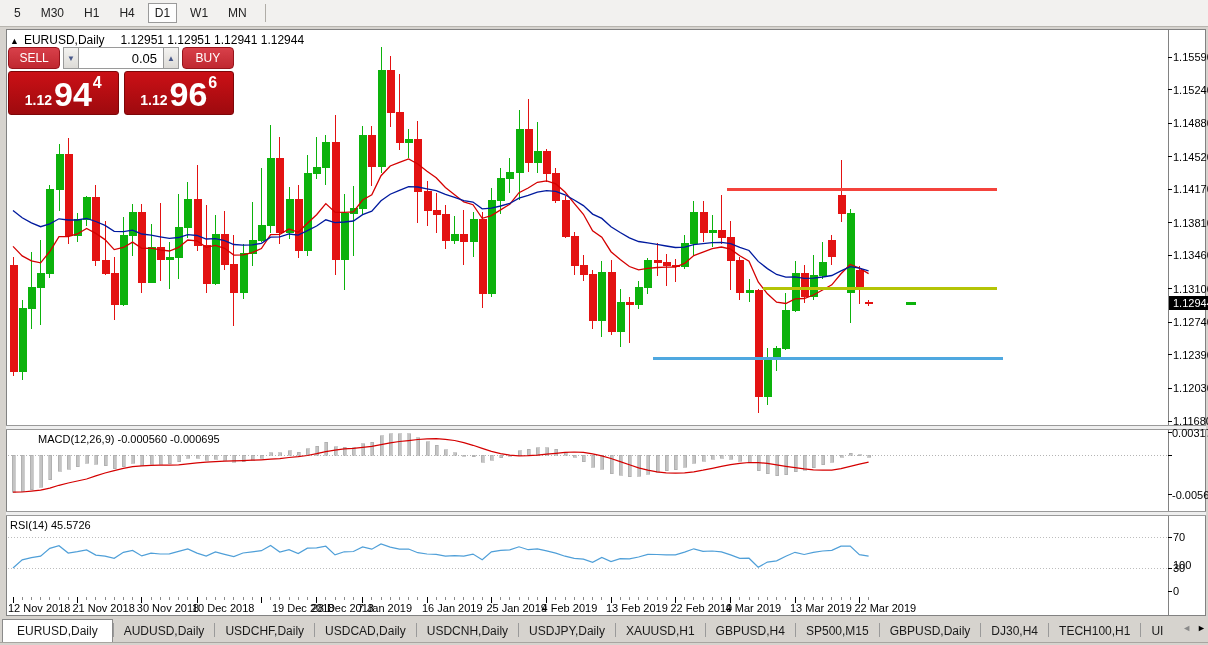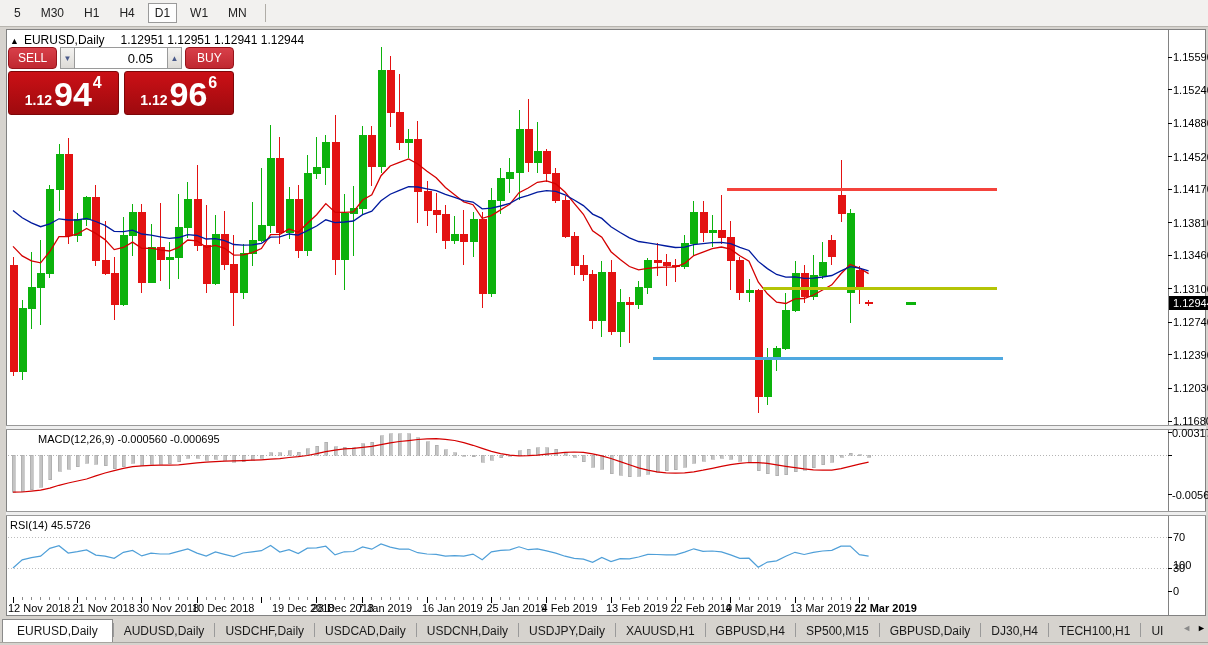--- a/index.html
+++ b/index.html
@@ -19,21 +19,21 @@
   .title-row .arrow{font-size:9px;margin-right:5px;}
   .title-row .vals{margin-left:16px;}
   
   .trade-panel{position:absolute;left:8px;top:47px;width:226px;z-index:4;}
   .tp-row1{display:flex;height:22px;}
   .btn-sell,.btn-buy{width:54px;background:linear-gradient(#d8404a,#c02830);border:1px solid #96141c;
     color:#fff;font-size:12px;display:flex;align-items:center;justify-content:center;border-radius:4px;}
   .spin{width:15px;background:linear-gradient(#f4f3f1,#dddbd7);border:1px solid #9a9a9a;color:#4a5a8a;
     font-size:8px;display:flex;align-items:center;justify-content:center;}
   .vol{width:76px;border:1px solid #9a9a9a;border-left:none;border-right:none;font-size:13px;
-    text-align:right;padding-right:14px;outline:none;color:#000;}
+    text-align:right;padding-right:6px;outline:none;color:#000;}
   .tp-gap{width:3px;}
   .tp-row2{display:flex;margin-top:2px;height:44px;}
   .price-box{flex:1;background:linear-gradient(#cb1016,#9e0a0e);border:1px solid #7e0608;border-radius:3px;
     color:#fff;display:flex;align-items:flex-end;justify-content:center;padding-bottom:2px;}
   .price-box .pfx{font-size:14px;font-weight:bold;margin:0 2px 4px 0;}
   .price-box .big{font-size:34px;font-weight:bold;line-height:36px;}
   .price-box .sup{font-size:16px;font-weight:bold;margin:2px 0 0 1px;align-self:flex-start;}
   .pb-gap{width:5px;}
   
   .axis-label{position:absolute;left:1173px;font-size:11px;color:#000;z-index:2;white-space:nowrap;}
@@ -566,21 +566,21 @@
       <div class="date-label" style="top: 602px; left: 272px;">19 Dec 2018</div>
       <div class="date-label" style="top: 602px; left: 311.6px;">28 Dec 2018</div>
       <div class="date-label" style="top: 602px; left: 357.6px;">7 Jan 2019</div>
       <div class="date-label" style="top: 602px; left: 422px;">16 Jan 2019</div>
       <div class="date-label" style="top: 602px; left: 486.4px;">25 Jan 2019</div>
       <div class="date-label" style="top: 602px; left: 541.6px;">4 Feb 2019</div>
       <div class="date-label" style="top: 602px; left: 606px;">13 Feb 2019</div>
       <div class="date-label" style="top: 602px; left: 670.4px;">22 Feb 2019</div>
       <div class="date-label" style="top: 602px; left: 725.6px;">4 Mar 2019</div>
       <div class="date-label" style="top: 602px; left: 790px;">13 Mar 2019</div>
-      <div class="date-label" style="top: 602px; left: 854.4px; font-weight: bold;">22 Mar 2019</div>
+      <div class="date-label" style="top: 602px; left: 854.4px;">22 Mar 2019</div>
     </div>
 
   <div class="tabbar" id="tabbar">
       <div class="tab active">EURUSD,Daily</div>
       <div class="tab-sep"></div>
       <div class="tab">AUDUSD,Daily</div>
       <div class="tab-sep"></div>
       <div class="tab">USDCHF,Daily</div>
       <div class="tab-sep"></div>
       <div class="tab">USDCAD,Daily</div>

